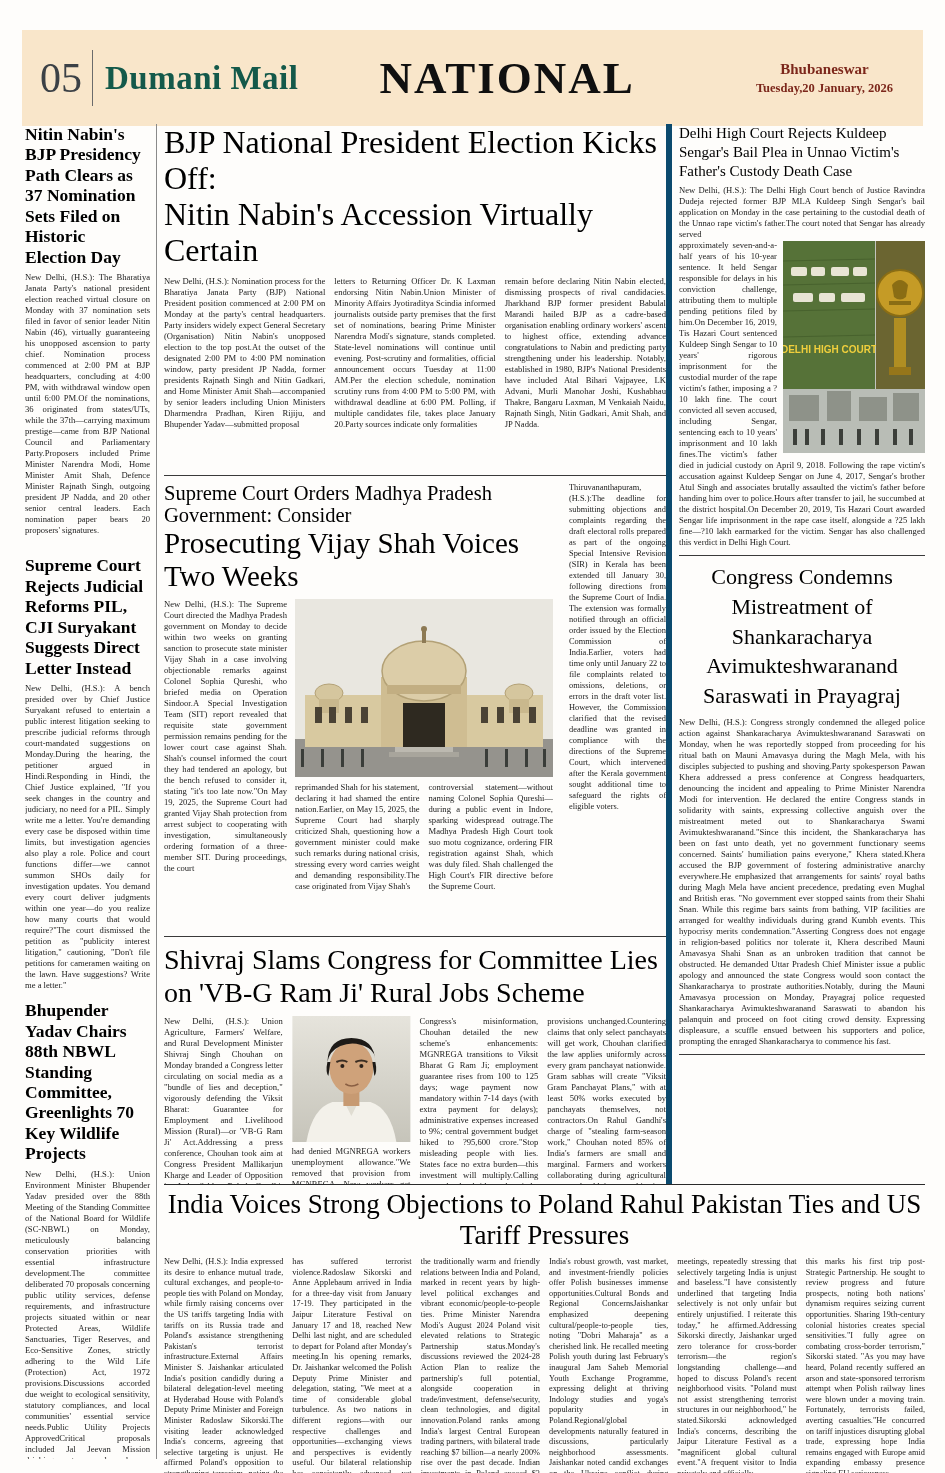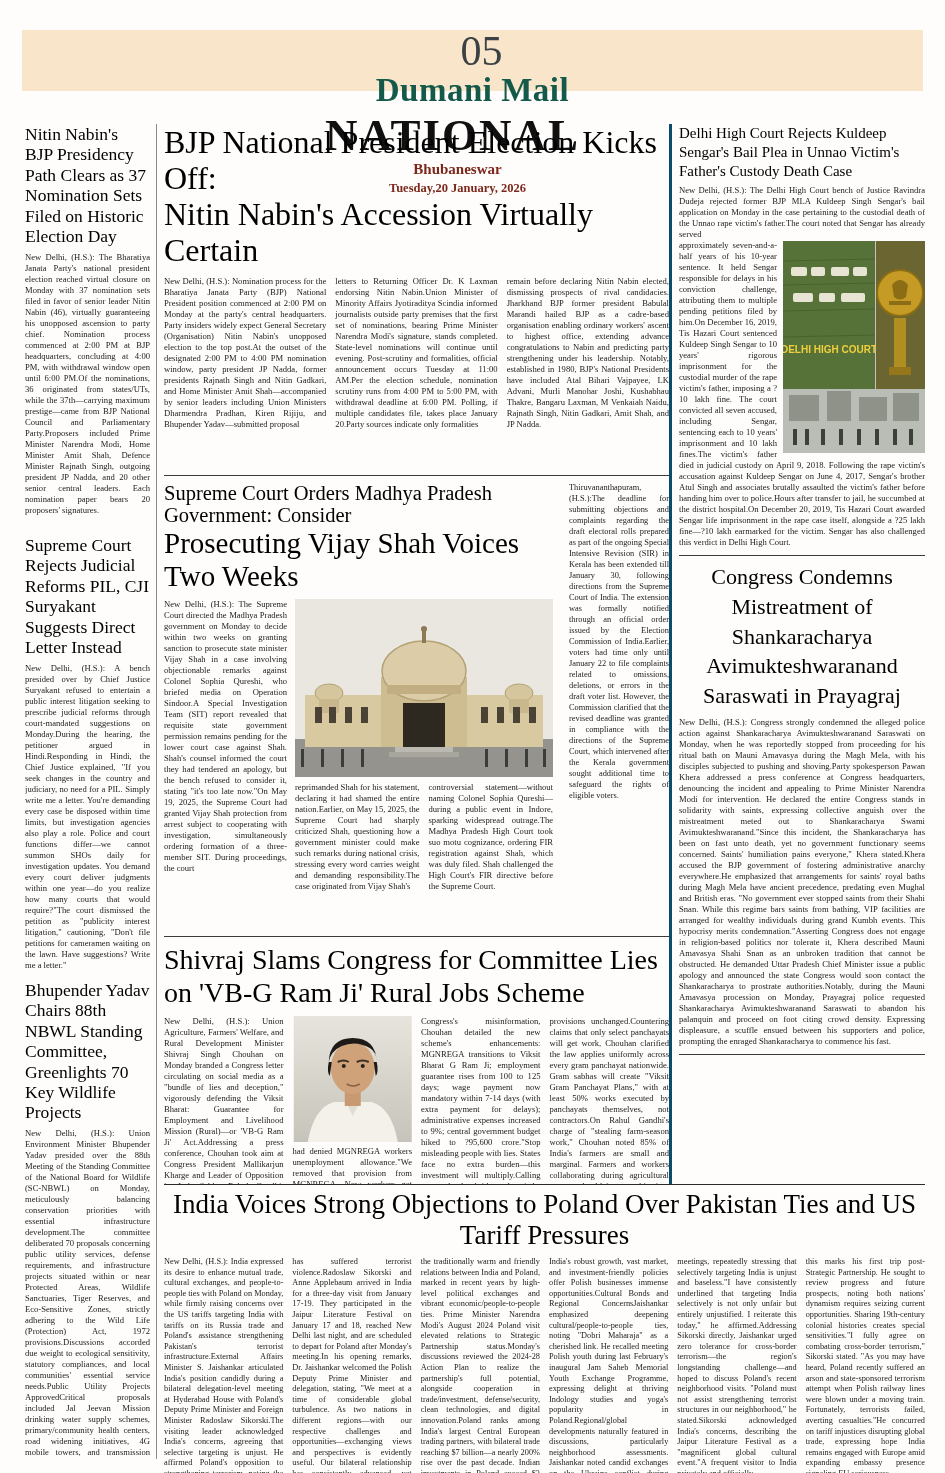--- a/index.html
+++ b/index.html
@@ -1,43 +1,43 @@
 <!DOCTYPE html>
 <html><head>
 <meta charset="utf-8">
 <style>
   * { margin:0; padding:0; box-sizing:border-box; }
   html,body { background:#ffffff; }
   .page { position:relative; width:945px; height:1473px; overflow:hidden; background:#fefdfb;
           font-family:"Liberation Serif", serif; color:#1b1b1b; }
 
   
-  .band { position:absolute; left:22px; top:30px; width:901px; height:61px;
-          background:#f9e6ca; display:flex; align-items:center;flex-direction:column; }
+  .band { position:absolute; left:22px; top:30px; width:901px; height:96px;
+          background:#f9e6ca; display:flex; align-items:center; }
   .pageno { font-size:42px; color:#3c4146; font-weight:400; margin-left:18px; line-height:1; }
   .band-vrule { width:1px; height:56px; background:#6b6b6b; margin:0 12px 0 10px; }
   .masthead { font-size:33px; font-weight:700; color:#14594a; letter-spacing:0.5px; }
   .section-title { flex:1; text-align:center; font-size:45px; font-weight:700; color:#101010;
                    letter-spacing:2px; margin-right:40px; }
   .band-right { text-align:center; margin-right:30px; color:#7c271b; }
   .band-city { font-size:15px; font-weight:700; }
   .band-date { font-size:12.5px; font-weight:700; margin-top:3px; }
 
   
   .content { position:absolute; left:25px; top:124px; width:900px; display:flex; }
   .leftcol { width:132px; padding-right:6px; border-right:1px solid #8a8a8a; height:1335px; overflow:hidden; }
   .main { flex:1; padding-left:7px; }
   .main-top { display:flex; height:1060px; overflow:hidden; }
-  .centercol { width:508px; border-right:3px solid #0c4a6e; }
+  .centercol { width:508px; border-right:6px solid #0c4a6e; }
   .rightcol { flex:1; padding-left:7px; }
 
   
   .body-txt { font-size:8.6px; line-height:11px; text-align:justify; }
   .pre { white-space:pre-line; }
-  .hl-left { font-size:17.5px; line-height:1.17; font-weight:400; color:#000; margin-bottom:5px; }
+  .hl-left { font-size:17.5px; line-height:1.17; font-weight:700; color:#000; margin-bottom:5px; }
   .hl-bjp { font-size:32px; line-height:1.13; font-weight:400; color:#000; margin-bottom:7px; }
   .hl-vijay1 { font-size:20.5px; line-height:1.1; font-weight:400; color:#000; }
   .hl-vijay2 { font-size:29px; line-height:1.15; font-weight:400; color:#000; margin-bottom:6px; }
   .hl-kerala { font-size:19px; line-height:1.18; font-weight:400; color:#000; margin-bottom:5px; }
   .hl-shivraj { font-size:28px; line-height:1.18; font-weight:400; color:#000; margin-bottom:7px; }
   .hl-hc { font-size:15px; line-height:1.25; font-weight:400; color:#000; margin-bottom:5px; }
   .hl-congress { font-size:22px; line-height:1.35; font-weight:400; color:#000; text-align:center; margin:4px 0 6px; }
   .hl-sonowal { font-size:18px; line-height:1.25; font-weight:400; color:#000; margin-bottom:5px; }
   .hl-bottom { font-size:27px; line-height:1.15; font-weight:400; color:#000; text-align:center; margin:4px 0 6px; }
 
@@ -271,21 +271,21 @@
             <div class="hl-congress">Congress Condemns Mistreatment of Shankaracharya Avimukteshwaranand Saraswati in Prayagraj</div>
             <div class="body-txt">New Delhi, (H.S.): Congress strongly condemned the alleged police action against Shankaracharya Avimukteshwaranand Saraswati on Monday, when he was reportedly stopped from proceeding for his ritual bath on Mauni Amavasya during the Magh Mela, with his disciples subjected to pushing and shoving.Party spokesperson Pawan Khera addressed a press conference at Congress headquarters, denouncing the incident and appealing to Prime Minister Narendra Modi for intervention. He declared the entire Congress stands in solidarity with saints, expressing collective anguish over the mistreatment meted out to Shankaracharya Swami Avimukteshwaranand."Since this incident, the Shankaracharya has been on fast unto death, yet no government functionary seems concerned. Saints' humiliation pains everyone," Khera stated.Khera accused the BJP government of fostering administrative anarchy everywhere.He emphasized that arrangements for saints' royal baths during Magh Mela have ancient precedence, predating even Mughal and British eras. "No government ever stopped saints from their Shahi Snan. While this regime bars saints from bathing, VIP facilities are arranged for wealthy individuals during grand Kumbh events. This hypocrisy merits condemnation."Asserting Congress does not engage in religion-based politics nor tolerate it, Khera described Mauni Amavasya Shahi Snan as an unbroken tradition that cannot be obstructed. He demanded Uttar Pradesh Chief Minister issue a public apology and announced the state Congress would soon contact the Shankaracharya to prostrate authorities.Notably, during the Mauni Amavasya procession on Monday, Prayagraj police requested Shankaracharya Avimukteshwaranand Saraswati to abandon his palanquin and proceed on foot citing crowd density. Expressing displeasure, a scuffle ensued between his supporters and police, prompting the enraged Shankaracharya to commence his fast.</div>
           </div>
 
           <hr class="rule">
 
         </div>
       </div>
 
       <div class="bottom">
-        <div class="hl-bottom">India Voices Strong Objections to Poland Over Pakistan Ties and US Tariff Pressures</div>
+        <div class="hl-bottom">India Voices Strong Objections to Poland Rahul Pakistan Ties and US Tariff Pressures</div>
         <div class="cols bottom-body">
           <div class="body-txt">New Delhi, (H.S.): India expressed its desire to enhance mutual trade, cultural exchanges, and people-to-people ties with Poland on Monday, while firmly raising concerns over the US tariffs targeting India with tariffs on its Russia trade and Poland's assistance strengthening Pakistan's terrorist infrastructure.External Affairs Minister S. Jaishankar articulated India's position candidly during a bilateral delegation-level meeting at Hyderabad House with Poland's Deputy Prime Minister and Foreign Minister Radoslaw Sikorski.The visiting leader acknowledged India's concerns, agreeing that selective targeting is unjust. He affirmed Poland's opposition to strengthening terrorism, noting the country itself</div>
           <div class="body-txt">has suffered terrorist violence.Radoslaw Sikorski and Anne Applebaum arrived in India for a three-day visit from January 17-19. They participated in the Jaipur Literature Festival on January 17 and 18, reached New Delhi last night, and are scheduled to depart for Poland after Monday's meeting.In his opening remarks, Dr. Jaishankar welcomed the Polish Deputy Prime Minister and delegation, stating, "We meet at a time of considerable global turbulence. As two nations in different regions—with our respective challenges and opportunities—exchanging views and perspectives is evidently useful. Our bilateral relationship has consistently advanced, yet requires sustained attention."Jaishankar highlighted</div>
           <div class="body-txt">the traditionally warm and friendly relations between India and Poland, marked in recent years by high-level political exchanges and vibrant economic/people-to-people ties. Prime Minister Narendra Modi's August 2024 Poland visit elevated relations to Strategic Partnership status.Monday's discussions reviewed the 2024-28 Action Plan to realize the partnership's full potential, alongside cooperation in trade/investment, defense/security, clean technologies, and digital innovation.Poland ranks among India's largest Central European trading partners, with bilateral trade reaching $7 billion—a nearly 200% rise over the past decade. Indian investments in Poland exceed $3 billion, creating numerous jobs.</div>
           <div class="body-txt">India's robust growth, vast market, and investment-friendly policies offer Polish businesses immense opportunities.Cultural Bonds and Regional ConcernsJaishankar emphasized deepening cultural/people-to-people ties, noting "Dobri Maharaja" as a cherished link. He recalled meeting Polish youth during last February's inaugural Jam Saheb Memorial Youth Exchange Programme, expressing delight at thriving Indology studies and yoga's popularity in Poland.Regional/global developments naturally featured in discussions, particularly neighborhood assessments. Jaishankar noted candid exchanges on the Ukraine conflict during recent New York (September) and Paris (January)</div>
           <div class="body-txt">meetings, repeatedly stressing that selectively targeting India is unjust and baseless."I have consistently underlined that targeting India selectively is not only unfair but entirely unjustified. I reiterate this today," he affirmed.Addressing Sikorski directly, Jaishankar urged zero tolerance for cross-border terrorism—the region's longstanding challenge—and hoped to discuss Poland's recent neighborhood visits. "Poland must not assist strengthening terrorist structures in our neighborhood," he stated.Sikorski acknowledged India's concerns, describing the Jaipur Literature Festival as a "magnificent global cultural event."A frequent visitor to India privately and officially,</div>
           <div class="body-txt">this marks his first trip post-Strategic Partnership. He sought to review progress and future prospects, noting both nations' dynamism requires seizing current opportunities. Sharing 19th-century colonial histories creates special sensitivities."I fully agree on combating cross-border terrorism," Sikorski stated. "As you may have heard, Poland recently suffered an arson and state-sponsored terrorism attempt when Polish railway lines were blown under a moving train. Fortunately, terrorists failed, averting casualties."He concurred on tariff injustices disrupting global trade, expressing hope India remains engaged with Europe amid expanding embassy presence signaling EU seriousness.</div>
         </div>
       </div>
     </div>

